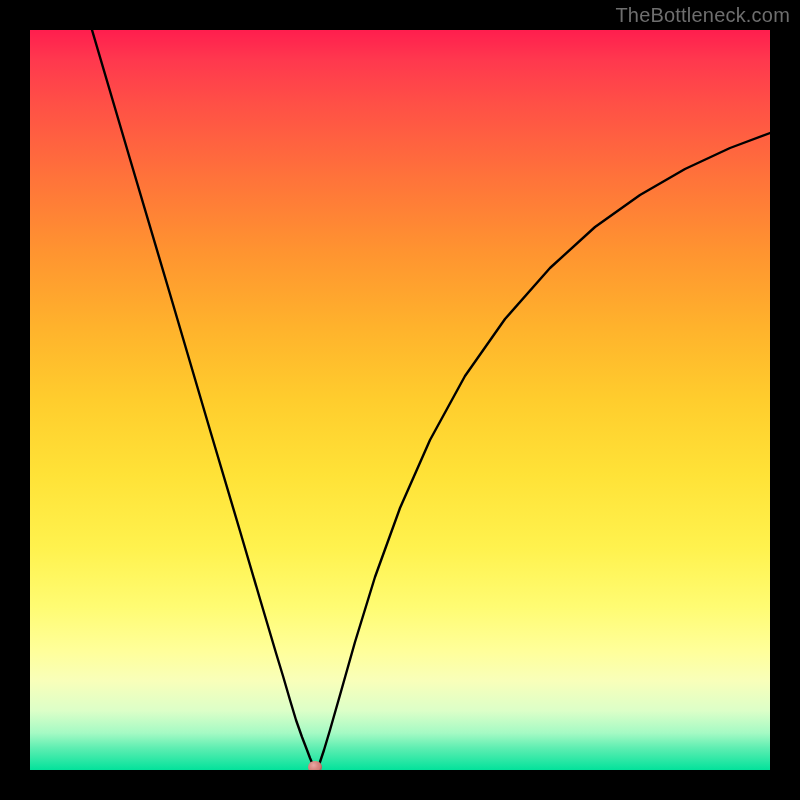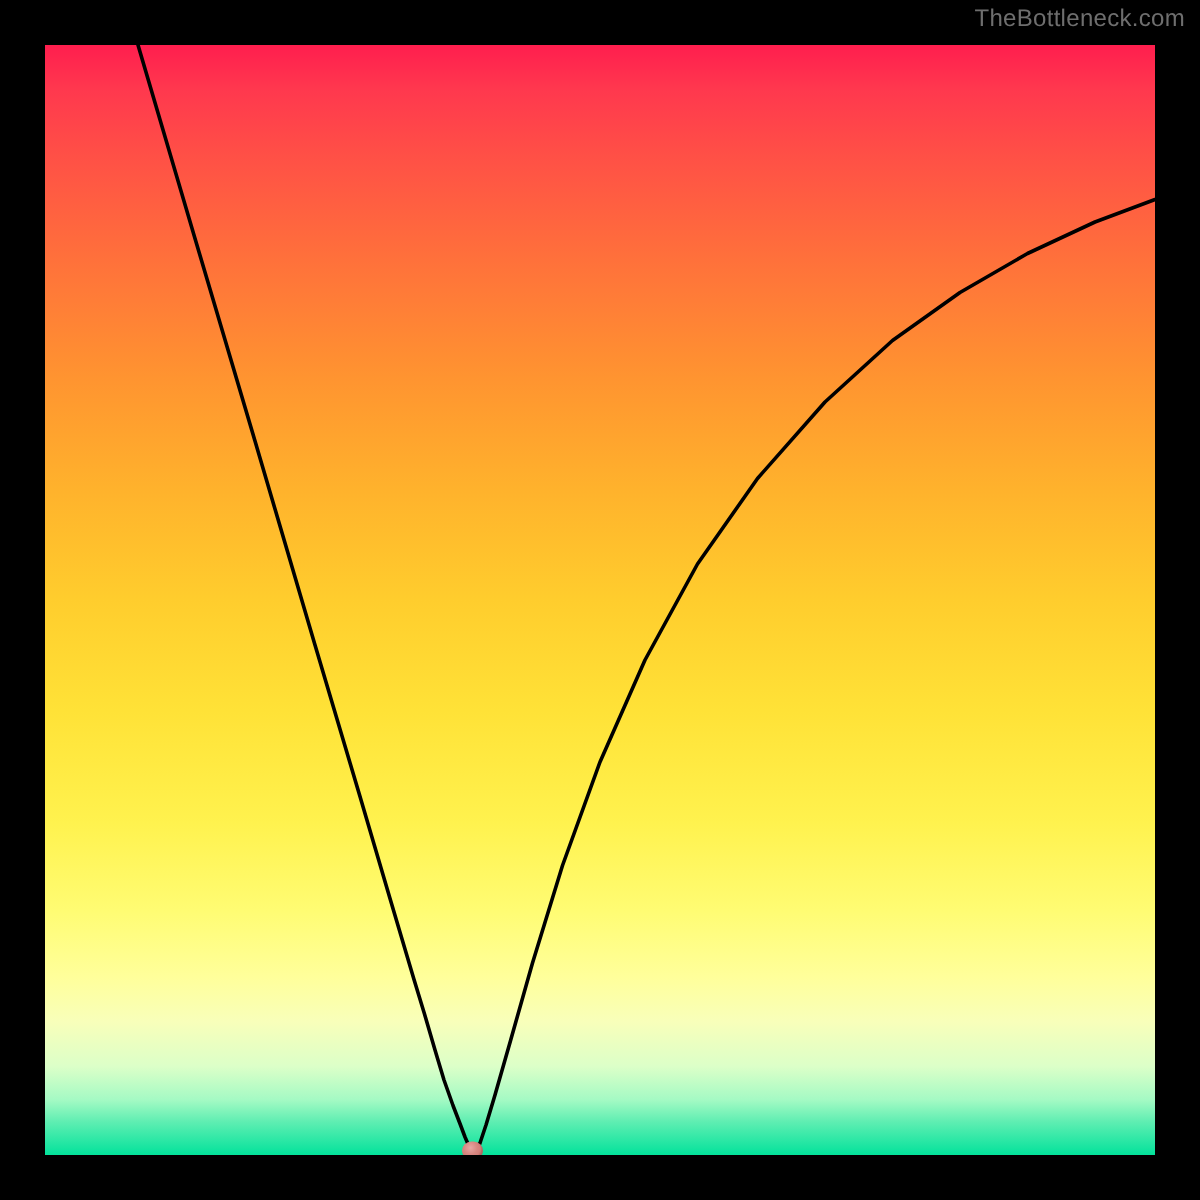--- a/index.html
+++ b/index.html
@@ -61,21 +61,21 @@
     border-radius: 50% / 55%;
     background: radial-gradient(circle at 40% 35%, #e8a7a4 0%, #d78680 40%, #c76d67 100%);
     box-shadow: inset -1px -1px 1px rgba(0,0,0,0.15);
     transform: translate(-50%, -50%);
   }
   .watermark {
     position: absolute;
     top: 4px;
     right: 10px;
     color: #6e6e6e;
-    font-size: 16px;
+    font-size: 20px;
     font-weight: 500;
     letter-spacing: 0.2px;
   }
 </style>
 </head>
 <body>
 
 <div class="canvas">
 
   <div class="plot-area">

